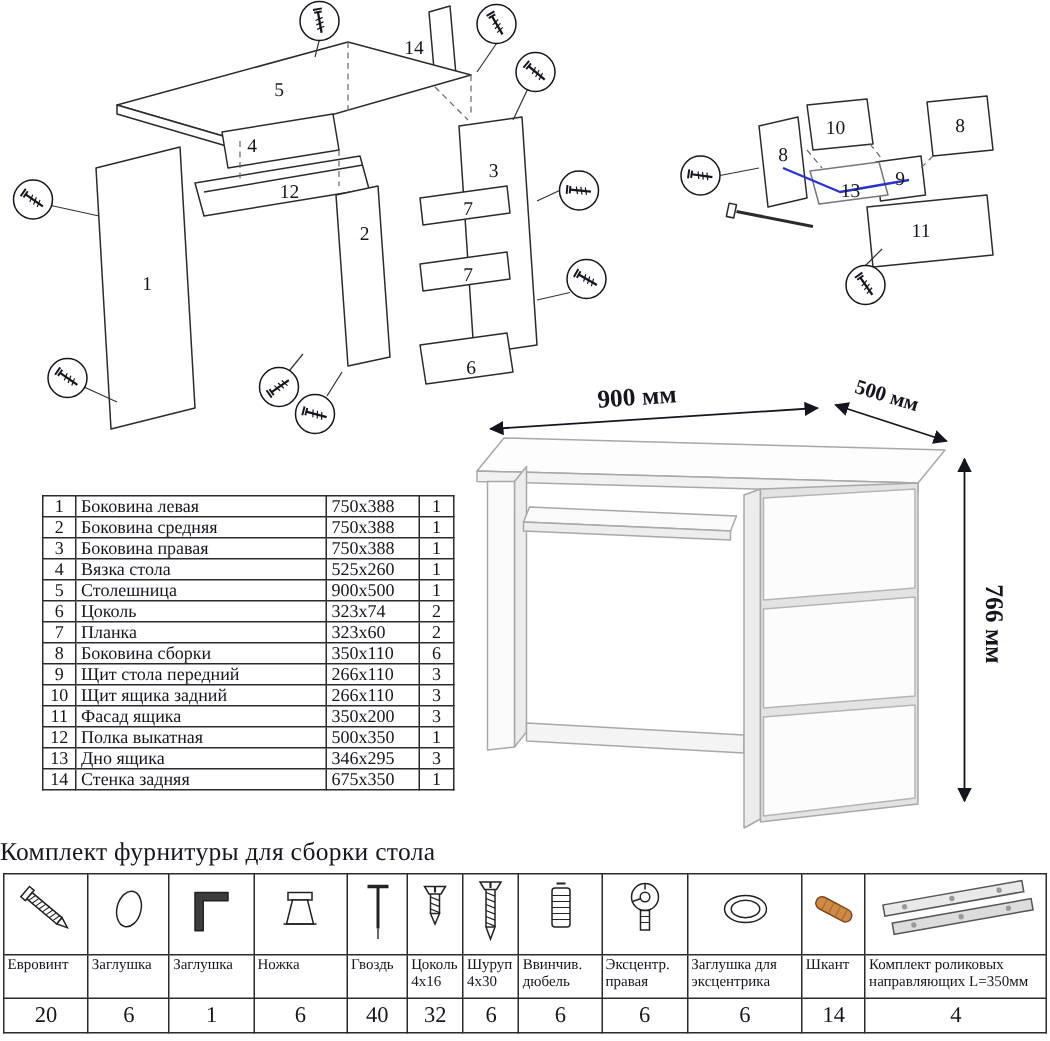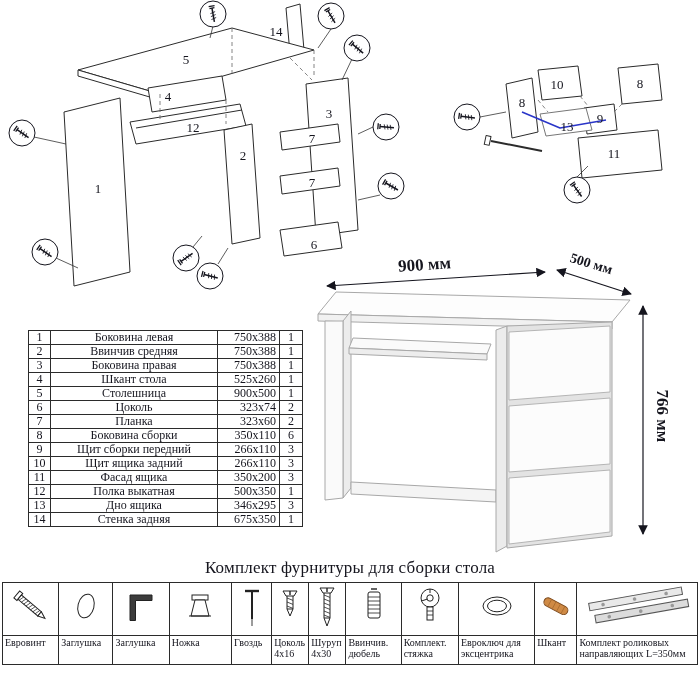--- a/index.html
+++ b/index.html
@@ -14,25 +14,25 @@
 
   .top-svg{position:absolute;left:0;top:0}
   .desk-svg{position:absolute;left:295px;top:246px}
 
   .parts-table{position:absolute;left:28px;top:330px;border-collapse:collapse;background:#fff}
   .parts-table td{
     border:1px solid #2b2b2b;font-size:12px;line-height:13px;
     padding:0 3px;height:13px;white-space:nowrap;
   }
   .parts-table .c-num{text-align:center;width:15px}
-  .parts-table .c-name{text-align:center;width:160px}
-  .parts-table .c-size{text-align:right;width:55px}
+  .parts-table .c-name{text-align:left;width:160px}
+  .parts-table .c-size{text-align:left;width:55px}
   .parts-table .c-qty{text-align:center;width:16px}
 
-  .heading{position:absolute;left:0;top:558px;width:700px;text-align:center;
+  .heading{position:absolute;left:0;top:558px;width:700px;text-align:left;
     font-size:17px;letter-spacing:.2px}
 
   .hw-table{position:absolute;left:2px;top:582px;width:696px;
     border-collapse:collapse;table-layout:fixed;background:#fff}
   .hw-table td{border:1px solid #2b2b2b;overflow:hidden;vertical-align:middle;text-align:center}
   .hw-table .r-ico td{height:50px;padding:0}
   .hw-table .r-lab td{font-size:10px;line-height:11px;text-align:left;
     vertical-align:top;padding:1px 2px;height:26px}
   .hw-table .r-qty td{font-size:15px;height:20px}
 </style>
@@ -172,33 +172,33 @@
 <table class="parts-table">
   <tbody>
     <tr>
         <td class="c-num">1</td>
         <td class="c-name">Боковина левая</td>
         <td class="c-size">750x388</td>
         <td class="c-qty">1</td>
       </tr>
     <tr>
         <td class="c-num">2</td>
-        <td class="c-name">Ввинчив средняя</td>
+        <td class="c-name">Боковина средняя</td>
         <td class="c-size">750x388</td>
         <td class="c-qty">1</td>
       </tr>
     <tr>
         <td class="c-num">3</td>
         <td class="c-name">Боковина правая</td>
         <td class="c-size">750x388</td>
         <td class="c-qty">1</td>
       </tr>
     <tr>
         <td class="c-num">4</td>
-        <td class="c-name">Шкант стола</td>
+        <td class="c-name">Вязка стола</td>
         <td class="c-size">525x260</td>
         <td class="c-qty">1</td>
       </tr>
     <tr>
         <td class="c-num">5</td>
         <td class="c-name">Столешница</td>
         <td class="c-size">900x500</td>
         <td class="c-qty">1</td>
       </tr>
     <tr>
@@ -214,21 +214,21 @@
         <td class="c-qty">2</td>
       </tr>
     <tr>
         <td class="c-num">8</td>
         <td class="c-name">Боковина сборки</td>
         <td class="c-size">350x110</td>
         <td class="c-qty">6</td>
       </tr>
     <tr>
         <td class="c-num">9</td>
-        <td class="c-name">Щит сборки передний</td>
+        <td class="c-name">Щит стола передний</td>
         <td class="c-size">266x110</td>
         <td class="c-qty">3</td>
       </tr>
     <tr>
         <td class="c-num">10</td>
         <td class="c-name">Щит ящика задний</td>
         <td class="c-size">266x110</td>
         <td class="c-qty">3</td>
       </tr>
     <tr>
@@ -423,19 +423,33 @@
     </tr>
     <tr class="r-lab">
       <td>Евровинт</td>
       <td>Заглушка</td>
       <td>Заглушка</td>
       <td>Ножка</td>
       <td>Гвоздь</td>
       <td>Цоколь 4х16</td>
       <td>Шуруп 4х30</td>
       <td>Ввинчив. дюбель</td>
-      <td>Комплект. стяжка</td>
-      <td>Евроключ для эксцентрика</td>
+      <td>Эксцентр. правая</td>
+      <td>Заглушка для эксцентрика</td>
       <td>Шкант</td>
       <td>Комплект роликовых направляющих L=350мм</td>
     </tr>
+    <tr class="r-qty">
+      <td>20</td>
+      <td>6</td>
+      <td>1</td>
+      <td>6</td>
+      <td>40</td>
+      <td>32</td>
+      <td>6</td>
+      <td>6</td>
+      <td>6</td>
+      <td>6</td>
+      <td>14</td>
+      <td>4</td>
+    </tr>
   </tbody>
 </table>
 
 </body></html>

